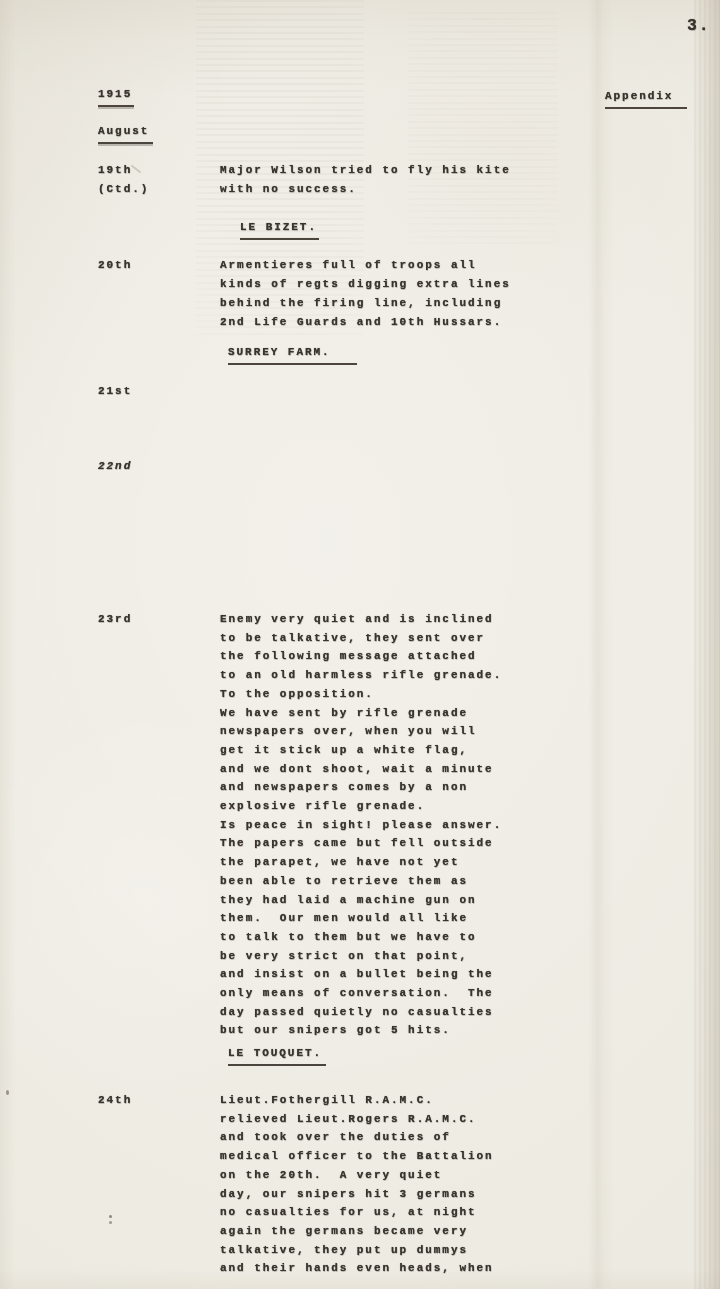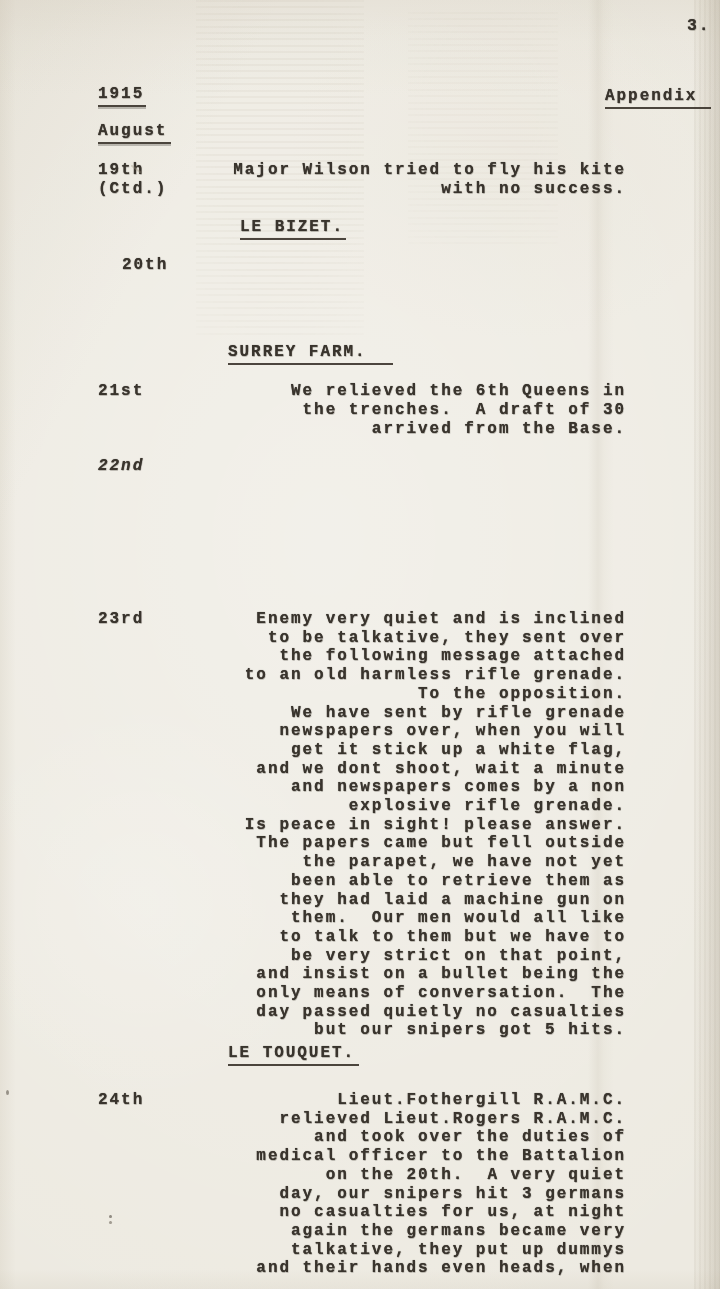--- a/index.html
+++ b/index.html
@@ -45,45 +45,45 @@
   }
   .ghost-b{
     left:408px;top:12px;width:150px;height:235px;opacity:.28;
     background:repeating-linear-gradient(180deg, rgba(178,168,148,0.22) 0px 2px, rgba(178,168,148,0) 2px 6.4px);
     -webkit-mask-image:radial-gradient(100% 100% at 50% 40%, #000 35%, transparent 95%);
     mask-image:radial-gradient(100% 100% at 50% 40%, #000 35%, transparent 95%);
   }
   .ink{
     position:absolute;
     color:#39342d;
-    font-size:16px;font-weight:700;letter-spacing:1.95px;line-height:19px;
+    font-size:11px;font-weight:700;letter-spacing:1.95px;line-height:19px;
     white-space:pre-wrap;
     text-shadow:0 0 0.8px rgba(56,50,43,0.85), 0.5px 0.5px 0 rgba(56,50,43,0.22);
   }
   .lh-tight{line-height:18.7px;margin-top:8px;}
   .u{
     display:inline-block;
     border-bottom:2px solid rgba(52,46,38,0.88);
     padding-bottom:1px;
   }
   .u2{box-shadow:0 2px 0 rgba(52,46,38,0.28);}
   .pad2{padding-right:2px;}
   .pad4{padding-right:4px;}
   .pad14{padding-right:14px;}
   .pad26{padding-right:26px;}
   
   .pos-pagenum{left:687px;top:16px;font-size:16.5px;}
   .pos-year{left:98px;top:85px;}
   .pos-appendix{left:605px;top:87px;}
   .pos-month{left:98px;top:122px;text-align:right;}
   .date-col{left:98px;}
-  .body-col{left:226px;width:400px;text-align:right;}
+  .body-col{left:220px;width:400px;}
   .pos-e19{top:161px;}
   .pos-h-bizet{left:240px;top:218px;text-align:right;}
-  .pos-e20{top:256px;margin-left:24px;}
+  .pos-e20{top:256px;}
   .pos-h-surrey{left:228px;top:343px;}
   .pos-e21{top:382px;}
   .pos-e22{top:457px;font-style:italic;}
   .pos-e23{top:602px;}
   .pos-h-touquet{left:228px;top:1044px;}
   .pos-e24{top:1083px;}
   
   .speck{position:absolute;pointer-events:none;}
   .speck-dot{left:6px;top:1090px;width:3px;height:5px;border-radius:50%;background:rgba(70,62,52,0.5);}
   .speck-colon{left:109px;top:1215px;width:2.5px;height:3px;background:rgba(70,62,52,0.55);box-shadow:0 6px 0 rgba(70,62,52,0.45);border-radius:50%;}
@@ -108,27 +108,28 @@
   <div class="ink pos-month"><span class="u u2 pad4">August</span></div>
 
   <div class="ink date-col pos-e19">19th
 (Ctd.)</div>
   <div class="ink body-col pos-e19">Major Wilson tried to fly his kite
 with no success.</div>
 
   <div class="ink pos-h-bizet"><span class="u pad2">LE BIZET.</span></div>
 
   <div class="ink date-col pos-e20">20th</div>
+  <div class="ink body-col pos-e20">Armentieres full of troops all
+kinds of regts digging extra lines
+behind the firing line, including
+2nd Life Guards and 10th Hussars.</div>
 
   <div class="ink pos-h-surrey"><span class="u pad26">SURREY FARM.</span></div>
 
   <div class="ink date-col pos-e21">21st</div>
-  <div class="ink body-col pos-e21">We relieved the 6th Queens in
-the trenches.  A draft of 30
-arrived from the Base.</div>
 
   <div class="ink date-col pos-e22">22nd</div>
 
   <div class="ink date-col pos-e23 lh-tight">23rd</div>
   <div class="ink body-col pos-e23 lh-tight">Enemy very quiet and is inclined
 to be talkative, they sent over
 the following message attached
 to an old harmless rifle grenade.
 To the opposition.
 We have sent by rifle grenade

